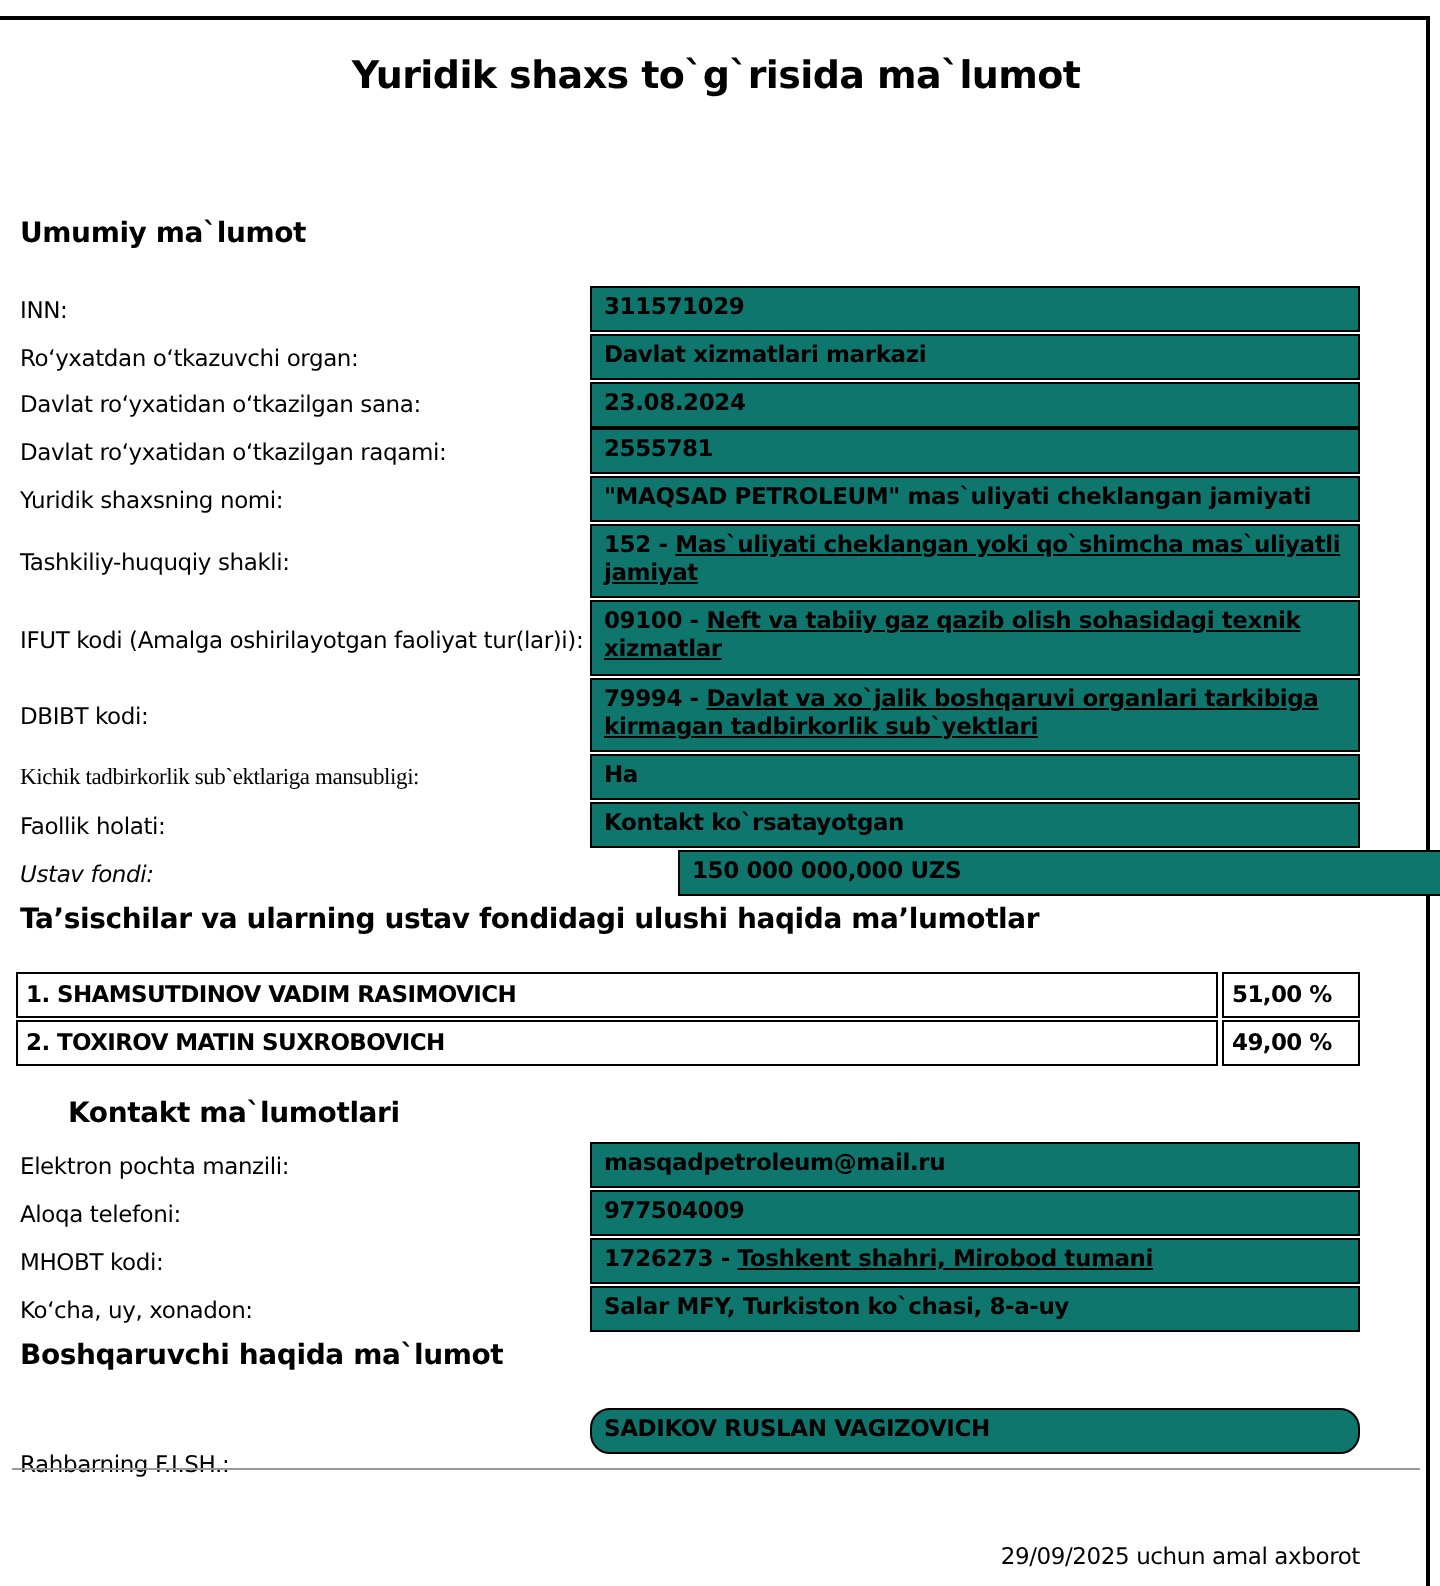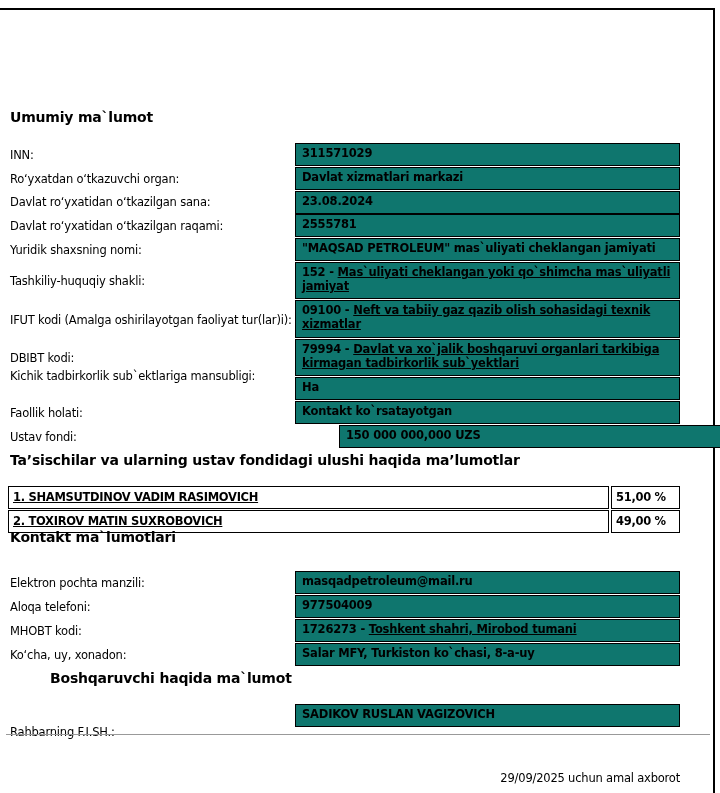--- a/index.html
+++ b/index.html
@@ -71,21 +71,21 @@
     .founder-name, .founder-pct {
       position: absolute;
       border: 1px solid #000;
       box-sizing: border-box;
       font-weight: bold;
       font-size: 11.5px;
       line-height: 14px;
       padding: 3px 4px;
       letter-spacing: -0.3px;
     }
-    .founder-name { left: 8px; width: 601px; text-decoration: underline; }
+    .founder-name { left: 8px; width: 601px; }
     .founder-pct { left: 611px; width: 69px; }
     .hr {
       position: absolute;
       left: 6px;
       top: 734px;
       width: 704px;
       height: 1px;
       background: #999;
     }
     .footer {
@@ -96,20 +96,21 @@
       line-height: 14px;
       letter-spacing: -0.2px;
     }
   </style>
 </head>
 <body>
 
 <div class="frame"></div>
 
 <div class="title">
+  <div>Yuridik shaxs to`g`risida ma`lumot</div>
 </div>
 
 <div class="section-heading" style="top:109px;">Umumiy ma`lumot</div>
 
 <div class="row-label" style="top:148px;">INN:</div>
 <div class="row-box" style="top:143px;height:23px;">311571029</div>
 
 <div class="row-label" style="top:172px;">Ro‘yxatdan o‘tkazuvchi organ:</div>
 <div class="row-box" style="top:167px;height:23px;">Davlat xizmatlari markazi</div>
 
@@ -130,53 +131,53 @@
 <div class="row-label" style="top:313px;text-align:center;">IFUT kodi (Amalga oshirilayotgan faoliyat tur(lar)i):</div>
 <div class="row-box" style="top:300px;height:38px;">
   <span>09100 - </span><span class="link">Neft va tabiiy gaz qazib olish sohasidagi texnik xizmatlar</span>
 </div>
 
 <div class="row-label" style="top:351px;">DBIBT kodi:</div>
 <div class="row-box" style="top:339px;height:37px;">
   <span>79994 - </span><span class="link">Davlat va xo`jalik boshqaruvi organlari tarkibiga kirmagan tadbirkorlik sub`yektlari</span>
 </div>
 
-<div class="row-label" style="top:369px;">Kichik tadbirkorlik sub`ektlariga mansubligi:</div>
+<div class="row-label" style="top:382px;font-family:Liberation Serif, serif;">Kichik tadbirkorlik sub`ektlariga mansubligi:</div>
 <div class="row-box" style="top:377px;height:23px;">Ha</div>
 
 <div class="row-label" style="top:406px;">Faollik holati:</div>
 <div class="row-box" style="top:401px;height:23px;">Kontakt ko`rsatayotgan</div>
 
-<div class="row-label" style="top:430px;">Ustav fondi:</div>
+<div class="row-label" style="top:430px;font-style:italic;">Ustav fondi:</div>
 <div class="row-box" style="top:425px;height:23px;margin-left:44px;">150 000 000,000 UZS</div>
 
 <div class="section-heading" style="top:452px;">Ta’sischilar va ularning ustav fondidagi ulushi haqida ma’lumotlar</div>
 
 <div class="founder-name" style="top:486px;height:23px;">1. SHAMSUTDINOV VADIM RASIMOVICH</div>
 <div class="founder-pct" style="top:486px;height:23px;">51,00 %</div>
 
 <div class="founder-name" style="top:510px;height:23px;">2. TOXIROV MATIN SUXROBOVICH</div>
 <div class="founder-pct" style="top:510px;height:23px;">49,00 %</div>
 
-<div class="section-heading" style="top:529px;">Kontakt ma`lumotlari</div>
+<div class="section-heading" style="top:549px;margin-left:24px;">Kontakt ma`lumotlari</div>
 
 <div class="row-label" style="top:576px;">Elektron pochta manzili:</div>
 <div class="row-box" style="top:571px;height:23px;">masqadpetroleum@mail.ru</div>
 
 <div class="row-label" style="top:600px;text-align:right;">Aloqa telefoni:</div>
 <div class="row-box" style="top:595px;height:23px;">977504009</div>
 
 <div class="row-label" style="top:624px;">MHOBT kodi:</div>
 <div class="row-box" style="top:619px;height:23px;">
   <span>1726273 - </span><span class="link">Toshkent shahri, Mirobod tumani</span>
 </div>
 
 <div class="row-label" style="top:648px;">Ko‘cha, uy, xonadon:</div>
 <div class="row-box" style="top:643px;height:23px;">Salar MFY, Turkiston ko`chasi, 8-a-uy</div>
 
-<div class="section-heading" style="top:670px;margin-left:40px;">Boshqaruvchi haqida ma`lumot</div>
+<div class="section-heading" style="top:670px;">Boshqaruvchi haqida ma`lumot</div>
 
 <div class="row-label" style="top:682px;margin-top:43px;">Rahbarning F.I.SH.:</div>
-<div class="row-box" style="top:704px;height:23px;">SADIKOV RUSLAN VAGIZOVICH</div>
+<div class="row-box" style="top:704px;height:23px;border-radius:10px;">SADIKOV RUSLAN VAGIZOVICH</div>
 
 <div class="hr"></div>
 
 <div class="footer">29/09/2025 uchun amal axborot</div>
 
 </body></html>

